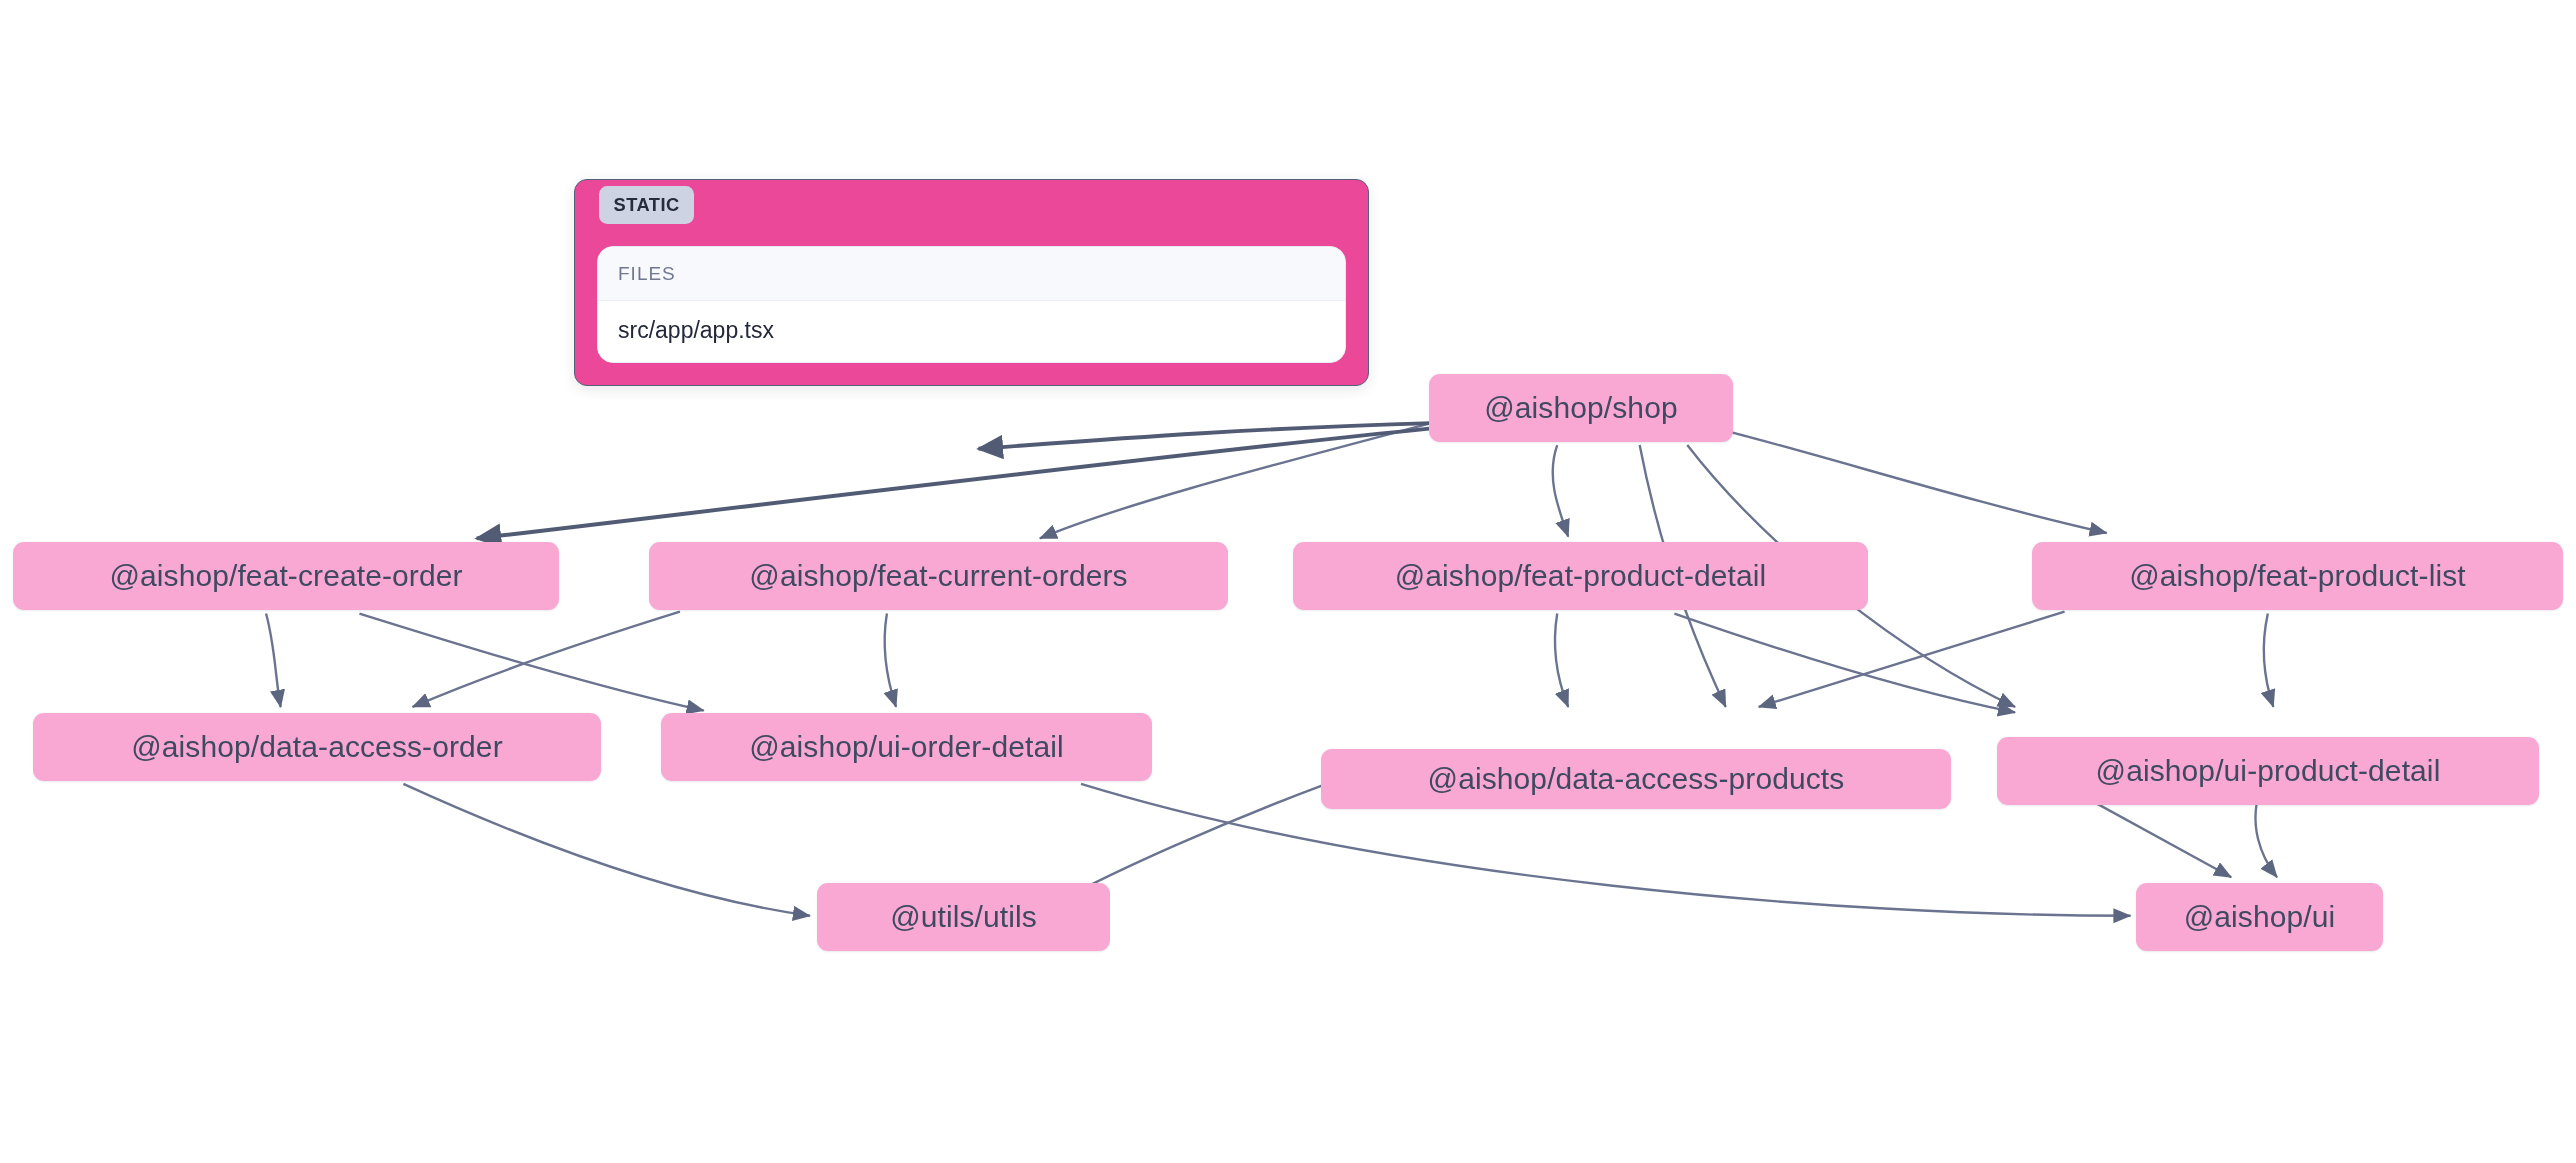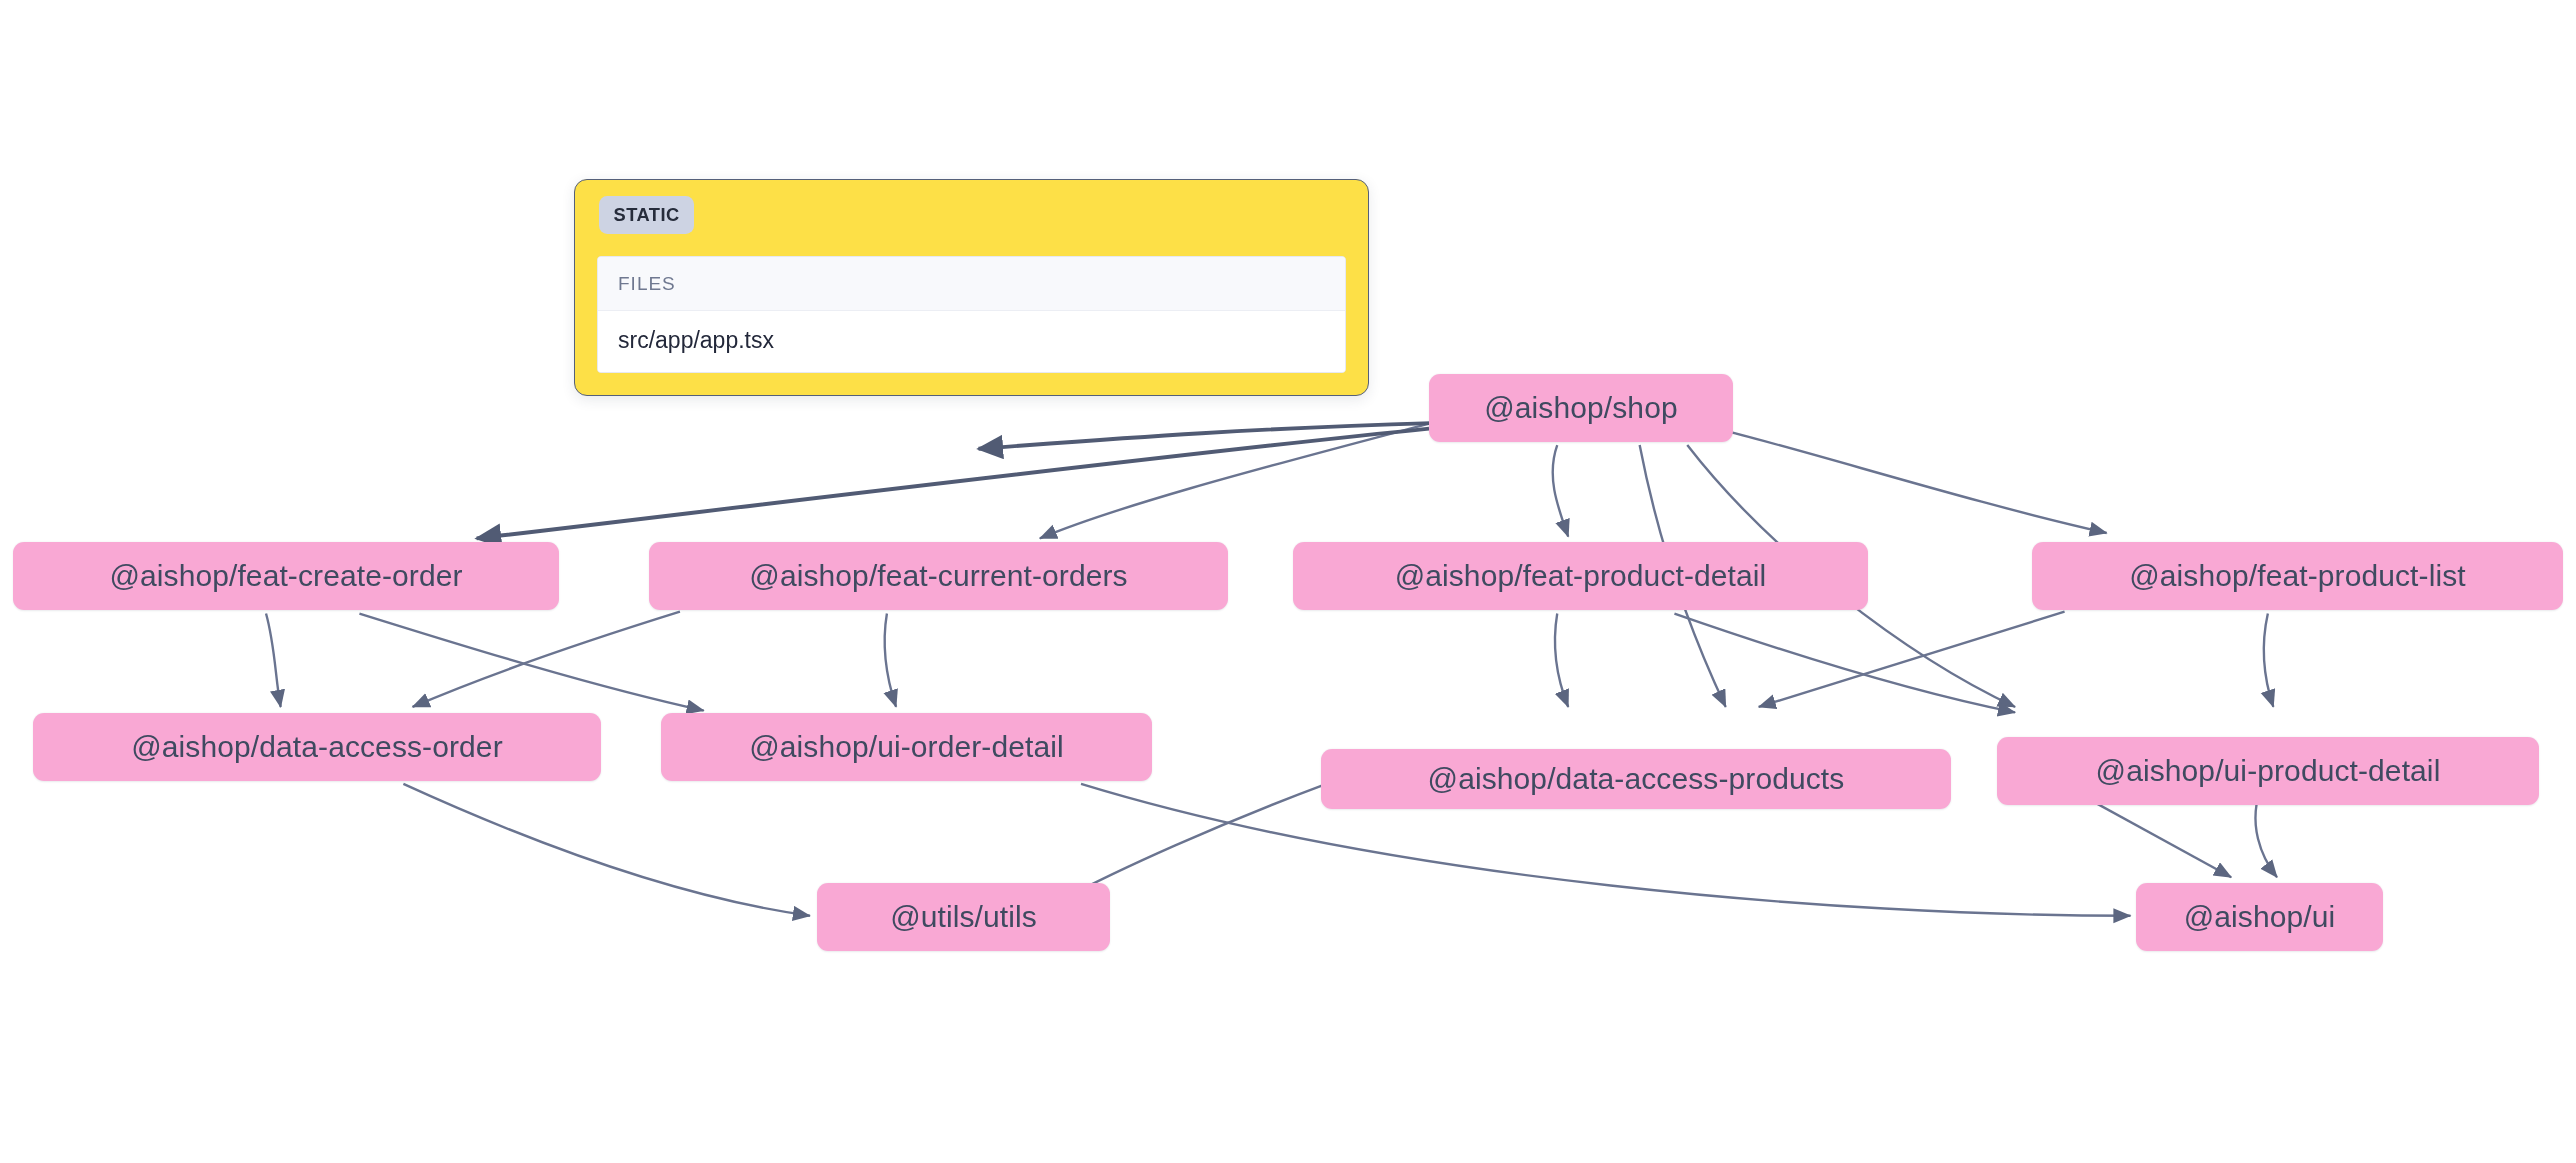--- a/index.html
+++ b/index.html
@@ -50,24 +50,24 @@
     cursor: pointer;
   }
 
   
   #edge-tooltip {
     position: absolute;
     left: 574px;
     top: 179px;
     width: 795px;
     box-sizing: border-box;
-    background: #fde047;
+    background: #ec4899;
     border: 1.8px solid #55607a;
     border-radius: 13px;
-    padding: 14px 22px 22px 22px;
+    padding: 4px 22px 22px 22px;
     box-shadow: 0 3.7px 13px rgba(40,48,70,0.10);
     z-index: 5;
   }
 
   .tooltip-header {
     display: flex;
     align-items: center;
     gap: 20px;
     padding: 1.8px 0 0 1.8px;
   }
@@ -88,21 +88,21 @@
     font-family: "Liberation Mono", monospace;
     font-size: 24px;
     color: #2e3443;
     letter-spacing: -0.2px;
     white-space: nowrap;
   }
 
   .files-panel {
     margin-top: 22px;
     border: 0.9px solid #e7e9f0;
-    border-radius: 4px;
+    border-radius: 16px;
     overflow: hidden;
     background: #ffffff;
   }
 
   .files-head {
     background: #f8f9fc;
     border-bottom: 0.9px solid #eceef4;
     color: #6f7890;
     font-family: "Liberation Sans", sans-serif;
     font-size: 19px;

